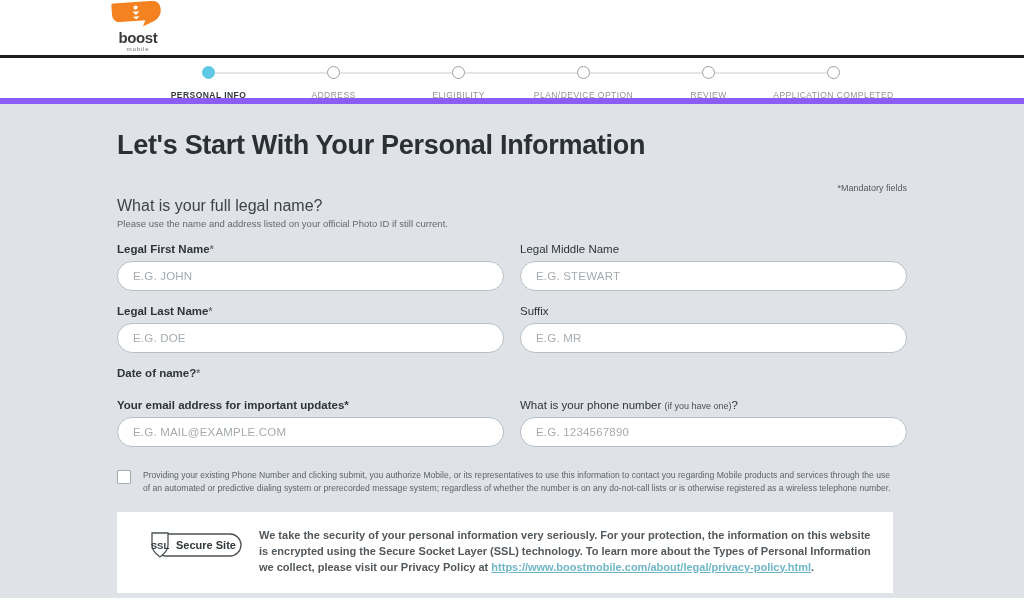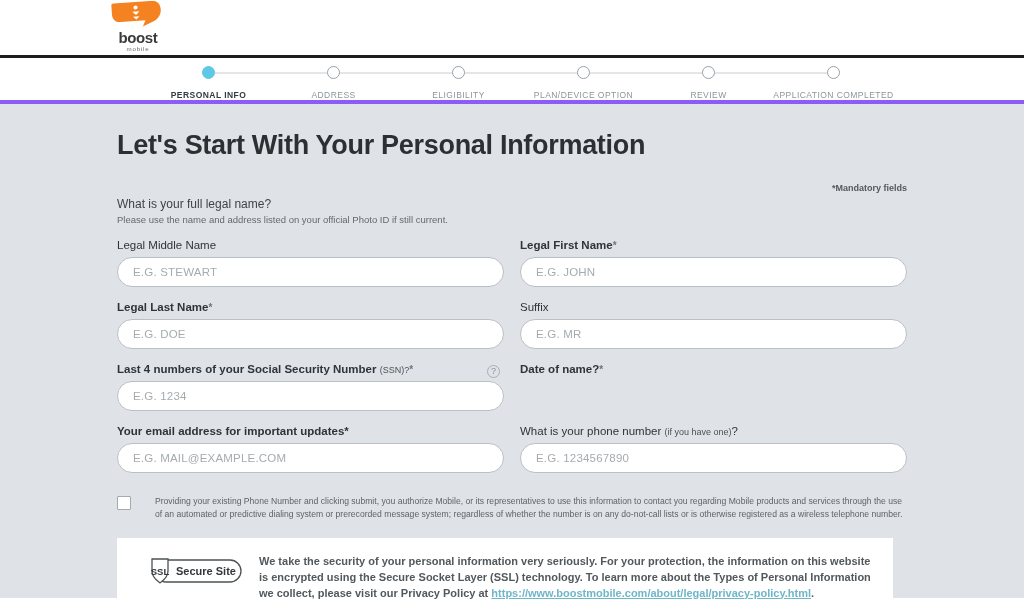--- a/index.html
+++ b/index.html
@@ -19,21 +19,21 @@
     display:flex; align-items:center;
     border-bottom: 3px solid #1d1d1d;
   }
   .logo-wrap { margin-left: 106px; width: 64px; height: 54px; position: relative; }
   .logo-svg { display:block; }
 
   
   .stepper {
     background:#ffffff; height: 46px;
     position: relative;
-    border-bottom: 4px solid #8b5cf6;
+    border-bottom: 6px solid #8b5cf6;
     padding-top: 8px;
     padding-left: 18px;
   }
   .steps { display:flex; position:relative; margin: 0 128px 0 128px; height:38px;}
   .step { flex: 1 1 0; position:relative; text-align:center; }
   .step .dot {
     width: 13px; height: 13px; border-radius:50%;
     background:#ffffff; border: 1.5px solid #9aa1a6;
     margin: 0 auto; position: relative; z-index: 2;
   }
@@ -51,24 +51,24 @@
 
   
   .content { background:#dfe3e7; padding: 0; height: 494px; position:relative; }
   .inner { width: 790px; margin: 0 auto; position: relative; padding-top: 26px; }
 
   h1.page-title {
     font-size: 27px; color:#2b3033; margin:0; font-weight:bold;
     letter-spacing:-0.3px;
   }
   .mandatory {
-    text-align:right; font-size:9px; font-weight:bold; color:#55595c;
+    text-align:right; font-size:9px; font-weight:normal; color:#55595c;
     margin-top: 22px;
   }
-  .q-title { font-size: 12px; color:#3d4447; margin-top: 4px; }
+  .q-title { font-size: 16px; color:#3d4447; margin-top: 4px; }
   .q-sub  { font-size: 9.5px; color:#63696d; margin-top: 3px; }
 
   .row { display:flex; gap: 16px; margin-top: 14px; }
   .col { flex: 1 1 0; min-width:0; position:relative; }
 
   label.fl {
     display:block; font-size: 11.5px; color:#2e3438; margin-bottom: 6px;
     white-space: nowrap;
   }
   label.fl.req { font-weight: bold; }
@@ -105,21 +105,21 @@
     width: 7px; height: 7px; pointer-events:none;
   }
   .sel-wrap .chev::before{
     content:""; position:absolute; left:0; top:0;
     border-left: 3.5px solid transparent;
     border-right: 3.5px solid transparent;
     border-top: 4.5px solid #5c6266;
   }
 
   
-  .consent { display:flex; gap: 24px; margin-top: 22px; align-items:flex-start; }
+  .consent { display:flex; gap: 12px; margin-top: 22px; align-items:flex-start; }
   .cbox {
     width: 14px; height: 14px; flex:0 0 14px; margin-top:1px;
     border: 1px solid #a4abaf; background:#ffffff; border-radius:1px;
     cursor:pointer;
   }
   .consent p {
     margin:0; font-size: 8.6px; line-height: 1.55; color:#5d6367;
     max-width: 752px;
   }
 
@@ -203,53 +203,45 @@
 
       <h1 class="page-title">Let's Start With Your Personal Information</h1>
 
       <div class="mandatory">*Mandatory fields</div>
 
       <div class="q-title">What is your full legal name?</div>
       <div class="q-sub">Please use the name and address listed on your official Photo ID if still current.</div>
 
       <div class="row">
         <div class="col">
+          <label class="fl req">
+            <span>Legal First Name</span><span class="star">*</span>
+          </label>
+          <input class="inp" type="text" placeholder="E.G. JOHN" style="">
+        </div>
+        <div class="col">
           <label class="fl">Legal Middle Name</label>
           <input class="inp" type="text" placeholder="E.G. STEWART" style="">
         </div>
-        <div class="col">
-          <label class="fl req">
-            <span>Legal First Name</span><span class="star">*</span>
-          </label>
-          <input class="inp" type="text" placeholder="E.G. JOHN" style="">
-        </div>
       </div>
 
       <div class="row">
         <div class="col">
           <label class="fl req">
             <span>Legal Last Name</span><span class="star">*</span>
           </label>
           <input class="inp" type="text" placeholder="E.G. DOE" style="">
         </div>
         <div class="col">
           <label class="fl">Suffix</label>
           <input class="inp" type="text" placeholder="E.G. MR" style="">
         </div>
       </div>
 
       <div class="row">
-        <div class="col">
-          <label class="fl req">
-            <span>Last 4 numbers of your Social Security Number</span>
-            <span class="small">(SSN)?</span><span class="star">*</span>
-          </label>
-          <span class="help-icon">?</span>
-          <input class="inp" type="text" placeholder="E.G. 1234" style="">
-        </div>
         <div class="col">
           <label class="fl req">
             <span>Date of name?</span><span class="star">*</span>
           </label>
         </div>
       </div>
 
       <div class="row">
         <div class="col">
           <label class="fl req">Your email address for important updates*</label>

